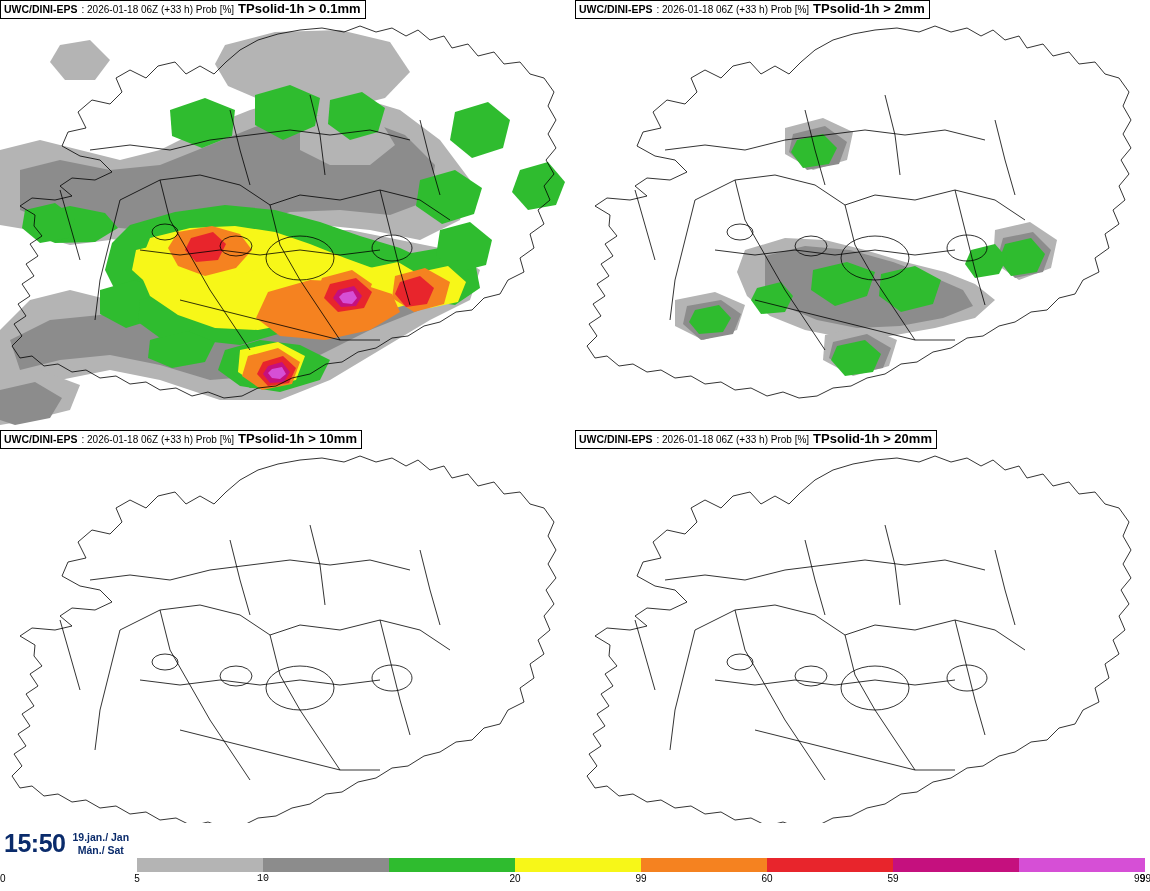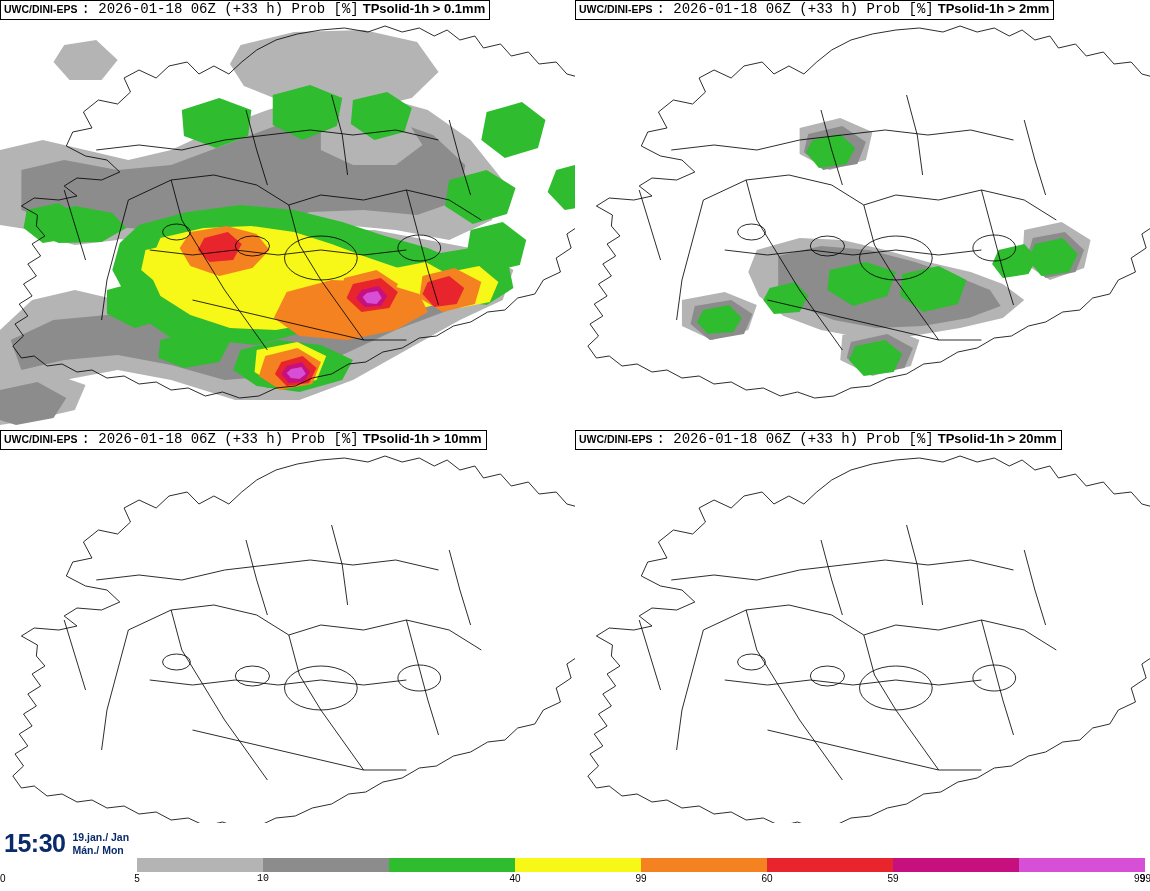--- a/index.html
+++ b/index.html
@@ -20,21 +20,20 @@
     height: 891px;
   }
 
   
   .panel {
     position: absolute;
     width: 575px;
     height: 430px;
     overflow: hidden;
     background: #ffffff;
-    padding-left: 40px;
   }
   #panel-0 { left: 0;   top: 0; }
   #panel-1 { left: 575px; top: 0; }
   #panel-2 { left: 0;   top: 430px; }
   #panel-3 { left: 575px; top: 430px; }
 
   .panel-map {
     position: absolute;
     inset: 0;
   }
@@ -60,23 +59,22 @@
     z-index: 20;
   }
   #panel-1 .panel-title,
   #panel-3 .panel-title { left: 0; }
   .pt-model {
     font-size: 10.5px;
     font-weight: bold;
     color: #000;
   }
   .pt-run {
-    font-size: 14px;
-    color: #000;
-    font-family: Liberation Mono, monospace;
+    font-size: 10px;
+    color: #000;
   }
   .pt-param {
     font-size: 13px;
     font-weight: bold;
     color: #000;
   }
 
   
   .footer {
     position: absolute;
@@ -100,20 +98,21 @@
     color: #0a2b6b;
     letter-spacing: -0.5px;
   }
   .time-dates {
     display: flex;
     flex-direction: column;
     line-height: 1.18;
     font-size: 10.5px;
     font-weight: bold;
     color: #0a2b6b;
+    align-items: center;
   }
 
   
   .colorbar-wrap {
     position: absolute;
     left: 137px;
     top: 35px;
     width: 1008px;
     height: 30px;
   }
@@ -385,43 +384,43 @@
     </div>
     <div class="panel-title">
       <span class="pt-model">UWC/DINI-EPS</span>
       <span class="pt-run">: 2026-01-18 06Z (+33 h) Prob [%]</span>
       <span class="pt-param">TPsolid-1h &gt; 20mm</span>
     </div>
   </div>
 
   <div class="footer">
     <div class="time-block">
-      <div class="time-big">15:30</div>
+      <div class="time-big">15:50</div>
       <div class="time-dates">
         <span>19.jan./ Jan</span>
-        <span>Mán./ Mon</span>
+        <span>Mán./ Sat</span>
       </div>
     </div>
 
     <div class="colorbar-wrap">
       <div class="colorbar" id="cb-strip">
           <div class="cb-seg" style="background: rgb(180, 180, 180);"></div>
           <div class="cb-seg" style="background: rgb(140, 140, 140);"></div>
           <div class="cb-seg" style="background: rgb(47, 188, 47);"></div>
           <div class="cb-seg" style="background: rgb(247, 247, 24);"></div>
           <div class="cb-seg" style="background: rgb(245, 130, 32);"></div>
           <div class="cb-seg" style="background: rgb(232, 37, 44);"></div>
           <div class="cb-seg" style="background: rgb(197, 16, 126);"></div>
           <div class="cb-seg" style="background: rgb(214, 79, 214);"></div>
         </div>
       <div class="cb-labels" id="cb-labels">
           <div class="cb-label" style="left: 0%; transform: translateX(-50%);">5</div>
           <div class="cb-label" style="left: 12.5%; transform: translateX(-50%); font-family: Liberation Mono, monospace;">10</div>
           <div class="cb-label" style="left: 25%; transform: translateX(-50%); margin-top: 44px;">25</div>
-          <div class="cb-label" style="left: 37.5%; transform: translateX(-50%);">40</div>
+          <div class="cb-label" style="left: 37.5%; transform: translateX(-50%);">20</div>
           <div class="cb-label" style="left: 50%; transform: translateX(-50%);">99</div>
           <div class="cb-label" style="left: 62.5%; transform: translateX(-50%);">60</div>
           <div class="cb-label" style="left: 75%; transform: translateX(-50%);">59</div>
           <div class="cb-label" style="left: 100%; transform: translateX(-100%);">99</div>
         </div>
     </div>
     <div class="cb-end-left">0</div>
     <div class="cb-end-right">99</div>
   </div>
 

